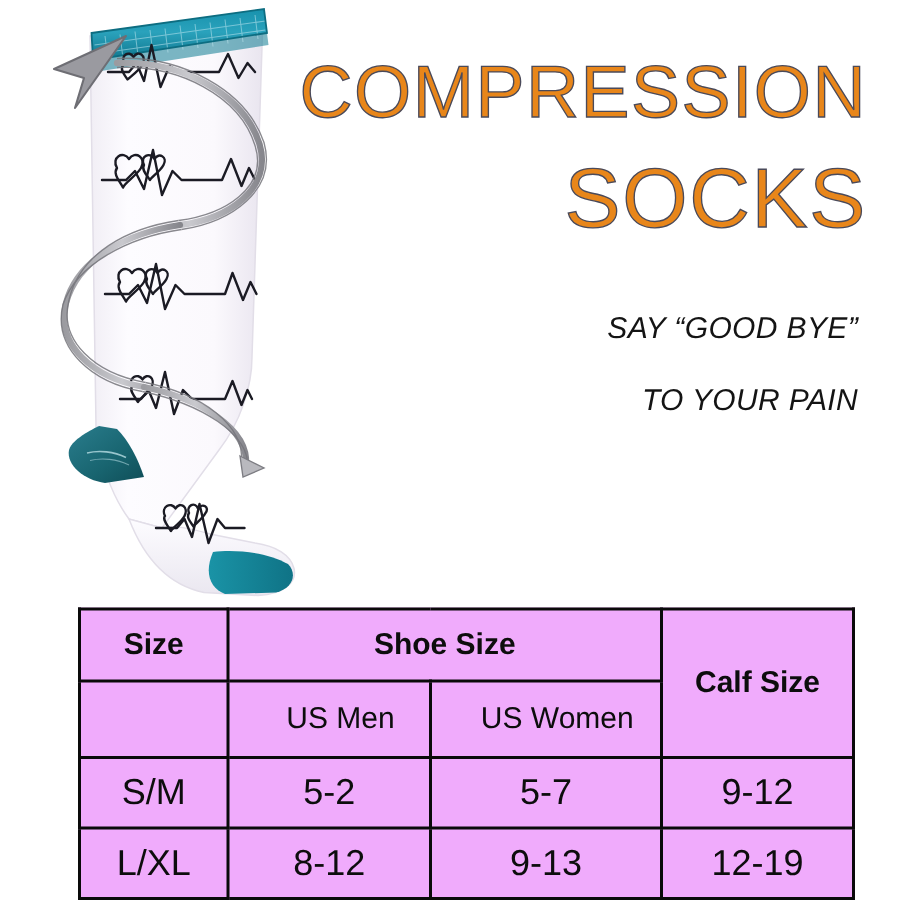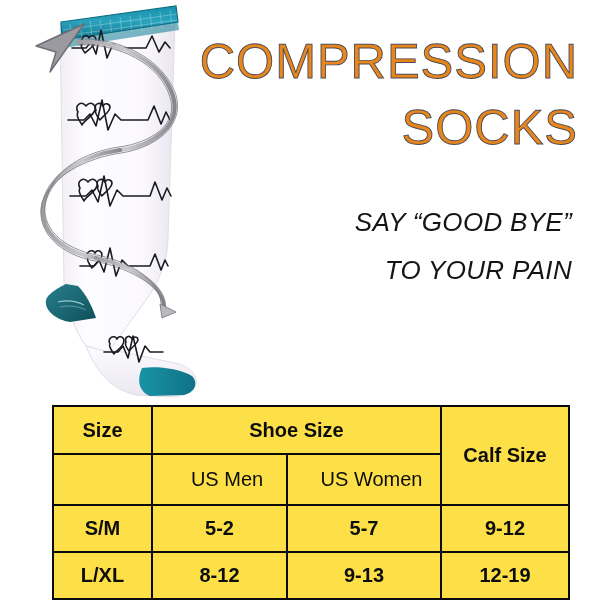--- a/index.html
+++ b/index.html
@@ -39,77 +39,77 @@
     -webkit-text-stroke: 0.9px #4a4a5a;
     text-rendering: geometricPrecision;
   }
   #title-line-1 {
     top: 38px;
     font-size: 49px;
     line-height: 1;
   }
   #title-line-2 {
     top: 104px;
-    font-size: 49px;
+    font-size: 56px;
     line-height: 1;
   }
 
   
   .tagline {
     position: absolute;
     right: 28px;
     text-align: right;
     white-space: nowrap;
     color: #141414;
     font-family: "Liberation Sans", sans-serif;
     font-style: italic;
     font-weight: 400;
-    font-size: 26px;
+    font-size: 20px;
     letter-spacing: 0.012em;
     line-height: 1;
   }
   #tagline-line-1 { top: 209px; }
   #tagline-line-2 { top: 257px; }
 
   
   #size-table-wrap {
     position: absolute;
     left: 52px;
     top: 405px;
     width: 516px;
     height: 190px;
   }
   table.size-table {
     width: 516px;
     height: 190px;
     border-collapse: collapse;
     table-layout: fixed;
-    background: #fde047;
+    background: #f0abfc;
   }
   table.size-table th,
   table.size-table td {
     border: 2.4px solid #0a0a0a;
     text-align: center;
     vertical-align: middle;
     color: #0d0d0d;
     font-family: "Liberation Sans", sans-serif;
     padding: 0;
   }
   table.size-table th {
     font-weight: bold;
     font-size: 20px;
   }
   table.size-table th.sub-head {
     font-weight: normal;
     font-size: 20px;
     padding-left: 15px;
   }
   table.size-table td {
-    font-weight: bold;
-    font-size: 20px;
+    font-weight: normal;
+    font-size: 24px;
     text-align: center;
   }
   .col-size    { width: 99px;  }
   .col-men     { width: 135px; }
   .col-women   { width: 154px; }
   .col-calf    { width: 128px; }
   .row-h1 { height: 48px; }
   .row-h2 { height: 51px; }
   .row-d  { height: 47px; }
 </style>

